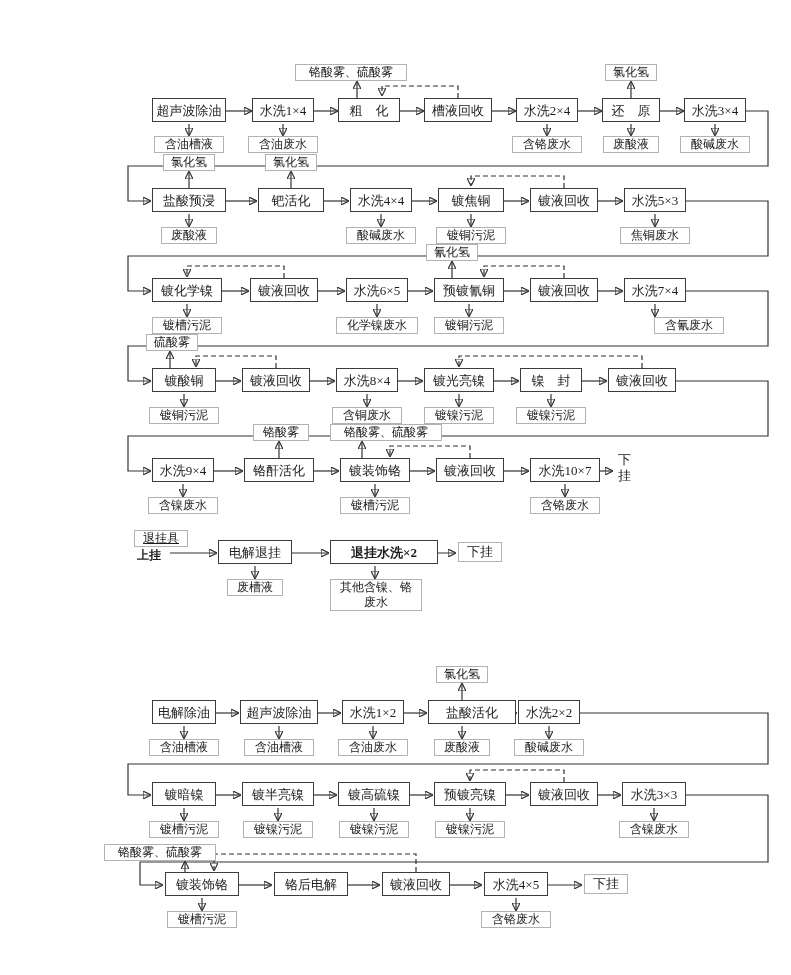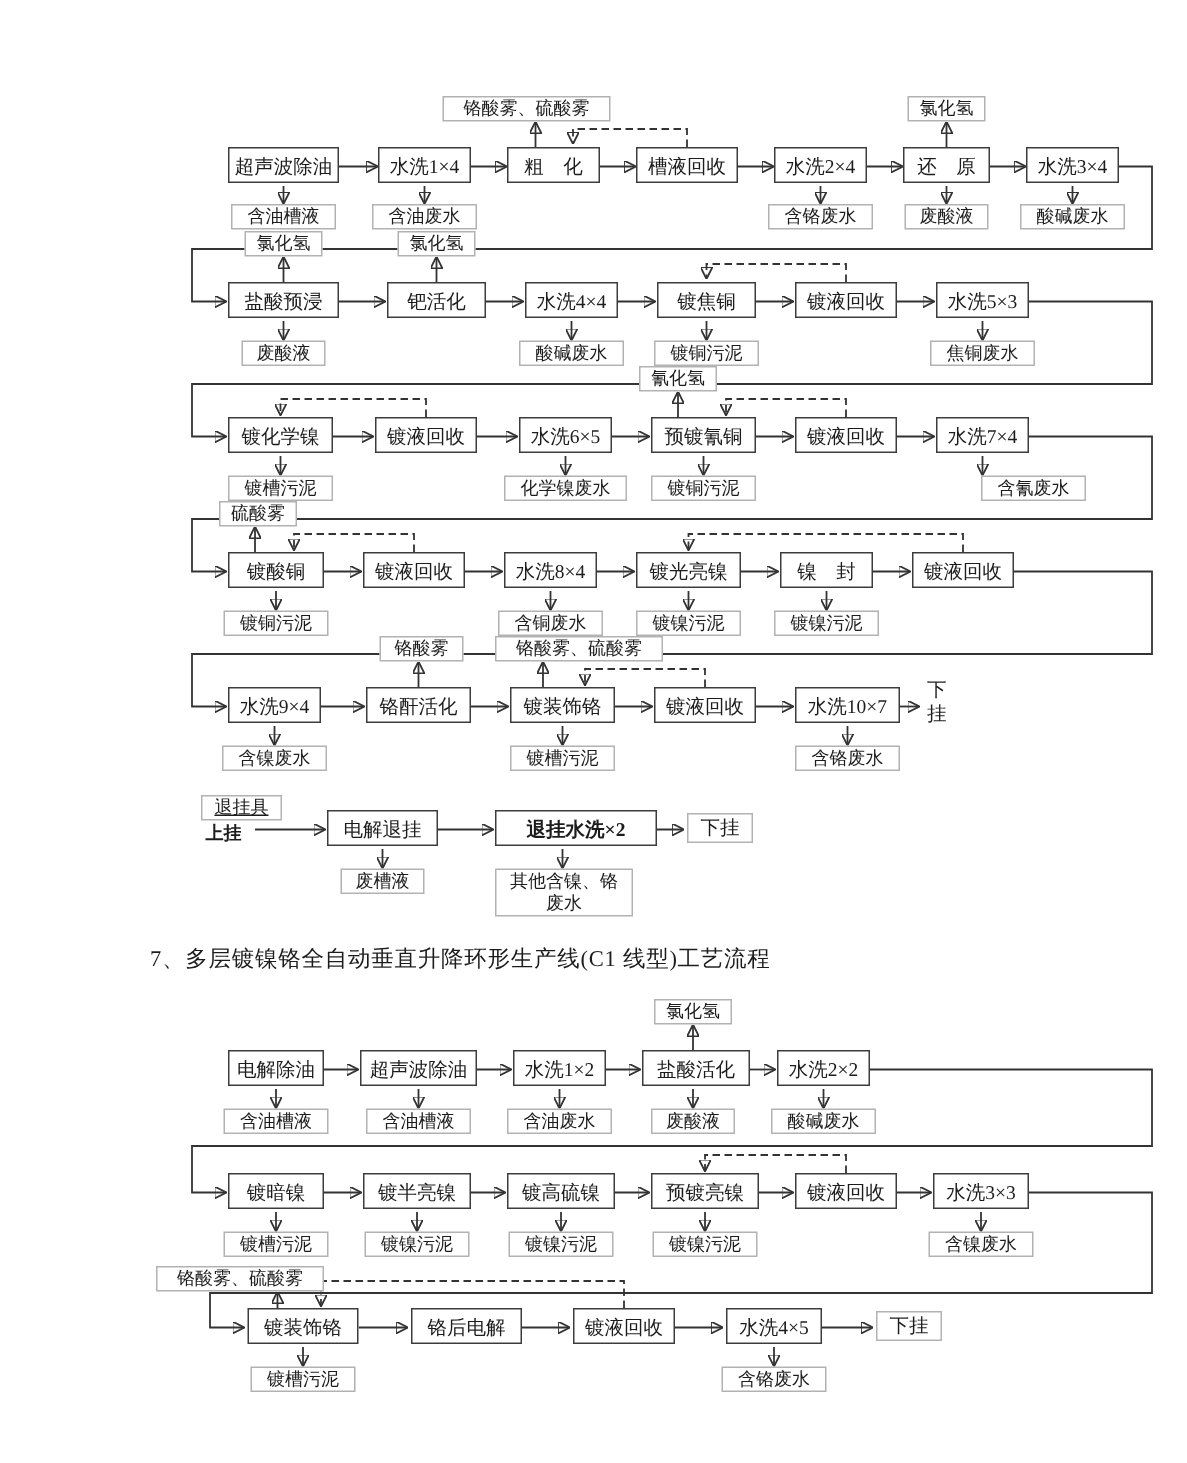--- a/index.html
+++ b/index.html
@@ -220,26 +220,25 @@
 
   <div class="flabel" style="left:134px;top:530px;width:54px;text-decoration:underline;">退挂具</div>
   <div class="flabel plain" style="left:130px;top:548px;width:38px;font-weight:bold;">上挂</div>
   <div class="pbox" style="left:218px;top:540px;width:74px;">电解退挂</div>
   <div class="pbox" style="left:330px;top:540px;width:108px;font-weight:bold;">退挂水洗×2</div>
   <div class="flabel endbox" style="left:458px;top:542px;width:44px;">下挂</div>
   <div class="flabel" style="left:227px;top:579px;width:56px;">废槽液</div>
   <div class="flabel two-line" style="left:330px;top:579px;width:92px;">其他含镍、铬
 废水</div>
 
-  <div class="sec-title" style="left:100px;top:630px;">7、多层镀镍铬全自动垂直升降环形生产线(C1 线型)工艺流程</div>
 
   <div class="pbox" style="left:152px;top:700px;width:64px;">电解除油</div>
   <div class="pbox" style="left:240px;top:700px;width:78px;">超声波除油</div>
   <div class="pbox" style="left:342px;top:700px;width:62px;">水洗1×2</div>
-  <div class="pbox" style="left:428px;top:700px;width:72px;text-align:center;">盐酸活化</div>
+  <div class="pbox" style="left:428px;top:700px;width:88px;text-align:center;">盐酸活化</div>
   <div class="pbox" style="left:518px;top:700px;width:62px;">水洗2×2</div>
 
   <div class="flabel" style="left:436px;top:666px;width:52px;">氯化氢</div>
 
   <div class="flabel" style="left:149px;top:739px;width:70px;">含油槽液</div>
   <div class="flabel" style="left:244px;top:739px;width:70px;">含油槽液</div>
   <div class="flabel" style="left:338px;top:739px;width:70px;">含油废水</div>
   <div class="flabel" style="left:434px;top:739px;width:56px;">废酸液</div>
   <div class="flabel" style="left:514px;top:739px;width:70px;">酸碱废水</div>
 

